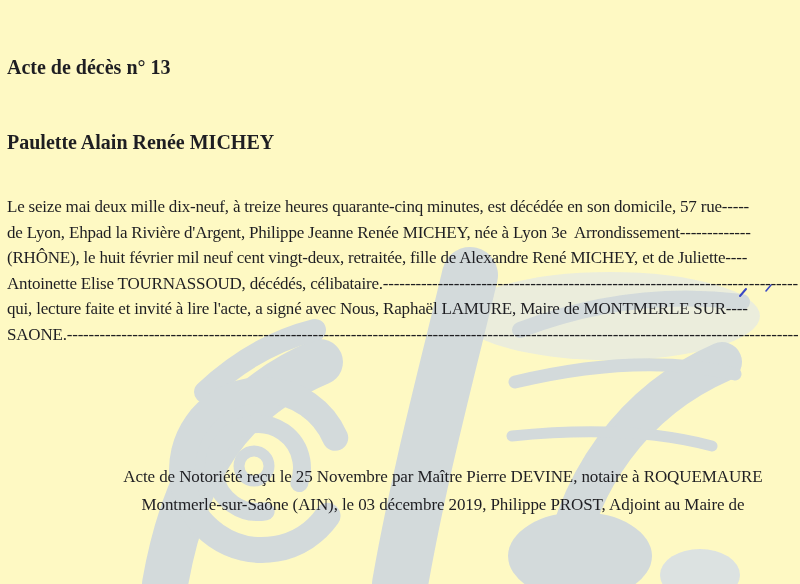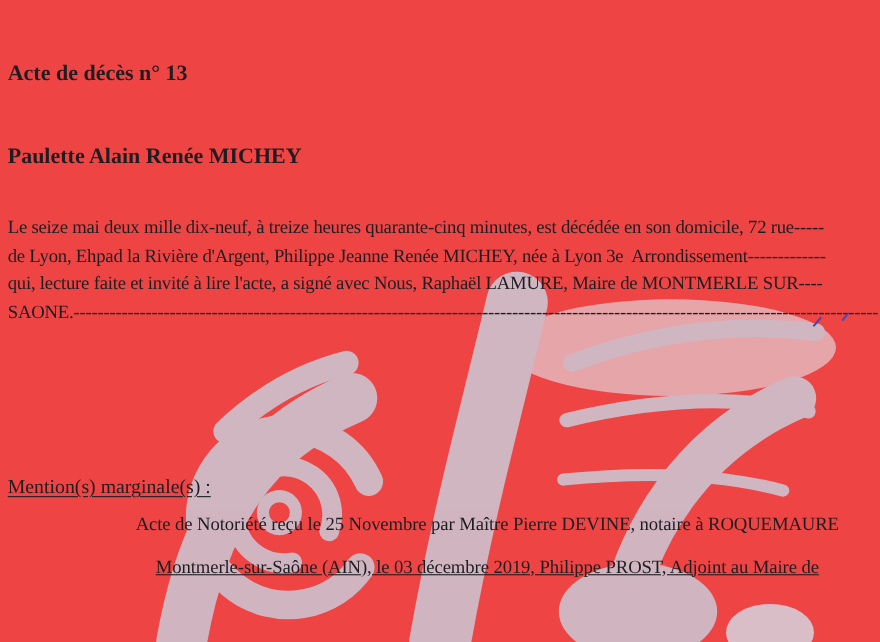--- a/index.html
+++ b/index.html
@@ -2,21 +2,21 @@
 <html><head>
 <meta charset="utf-8">
 <style>
   html, body { margin: 0; padding: 0; }
   body {
     width: 800px; height: 584px; overflow: hidden;
     background: #edf4f9;
   }
   .page {
     position: relative; width: 800px; height: 584px;
-    background: #ef4444;
+    background: #fef9c3;
     font-family: "Liberation Serif", serif;
     color: #1e1e22;
   }
   .watermark {
     position: absolute; left: 0; top: 0; z-index: 0;
     pointer-events: none;
   }
   .layer { position: absolute; z-index: 1; }
 
   .header {
@@ -36,21 +36,21 @@
     font-size: 18px;
     text-decoration: underline;
     text-underline-offset: 3px;
     white-space: pre;
   }
 
   .mentions {
     left: 88px; top: 466px; width: 710px;
     font-size: 17px; line-height: 22.5px; letter-spacing: -0.1px; text-align: center;
   }
-  .mentions .para + .para { margin-top: 16px; text-decoration: underline; }
+  .mentions .para + .para { margin-top: 5px; }
 
   .pen-marks {
     left: 726px; top: 280px; z-index: 2;
   }
 </style>
 </head>
 <body>
 
 <div class="page">
 
@@ -71,32 +71,33 @@
       <ellipse cx="700" cy="575" rx="40" ry="26" fill="#d4dde9" stroke="none"></ellipse>
     </g>
   </svg>
 
   <div class="layer header">
     <div>Acte de décès n° 13</div>
     <div>Paulette Alain Renée MICHEY</div>
   </div>
 
   <div class="layer bodytext">
-    <div class="line">Le seize mai deux mille dix-neuf, à treize heures quarante-cinq minutes, est décédée en son domicile, 72 rue-----</div>
+    <div class="line">Le seize mai deux mille dix-neuf, à treize heures quarante-cinq minutes, est décédée en son domicile, 57 rue-----</div>
     <div class="line">de Lyon, Ehpad la Rivière d'Argent, Philippe Jeanne Renée MICHEY, née à Lyon 3e  Arrondissement-------------</div>
+    <div class="line">(RHÔNE), le huit février mil neuf cent vingt-deux, retraitée, fille de Alexandre René MICHEY, et de Juliette----</div>
+    <div class="line">Antoinette Elise TOURNASSOUD, décédés, célibataire.----------------------------------------------------------------------------</div>
     <div class="line">qui, lecture faite et invité à lire l'acte, a signé avec Nous, Raphaël LAMURE, Maire de MONTMERLE SUR----</div>
     <div class="line">SAONE.------------------------------------------------------------------------------------------------------------------------------------------</div>
   </div>
 
   <svg class="layer pen-marks" width="60" height="22" viewBox="0 0 60 22">
     <path d="M 14,16 L 20,9" stroke="#3b49c4" stroke-width="2" stroke-linecap="round" fill="none"></path>
     <path d="M 40,11 L 45,5" stroke="#3b49c4" stroke-width="1.6" stroke-linecap="round" fill="none"></path>
   </svg>
 
-  <div class="layer mention-heading">Mention(s) marginale(s) :</div>
 
   <div class="layer mentions">
     <div class="para">
       <div class="line">Acte de Notoriété reçu le 25 Novembre par Maître Pierre DEVINE, notaire à ROQUEMAURE</div>
     </div>
     <div class="para">
       <div class="line">Montmerle-sur-Saône (AIN), le 03 décembre 2019, Philippe PROST, Adjoint au Maire de</div>
     </div>
   </div>
 

